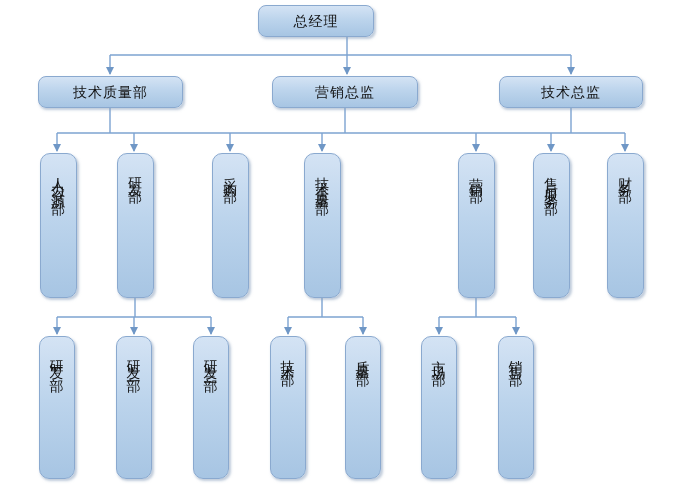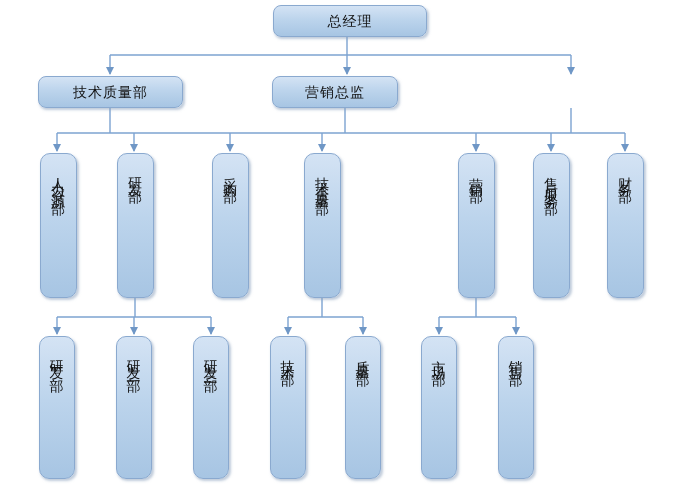--- a/index.html
+++ b/index.html
@@ -66,29 +66,32 @@
       <path d="M288,317 V334" marker-end="url(#arr)"></path>
       <path d="M363,317 V334" marker-end="url(#arr)"></path>
 
       <path d="M476,298 V317"></path>
       <path d="M439,317 H516"></path>
       <path d="M439,317 V334" marker-end="url(#arr)"></path>
       <path d="M516,317 V334" marker-end="url(#arr)"></path>
     </g>
   </svg>
 
-  <div class="node h-node" style="left:273px;top:5px;width:154px;height:32px">
+  <div class="node h-node" style="left:258px;top:5px;width:116px;height:32px">
     <span class="lbl">总经理</span>
   </div>
 
   <div class="node h-node" style="left:38px;top:76px;width:145px;height:32px">
     <span class="lbl">技术质量部</span>
   </div>
-  <div class="node h-node" style="left:272px;top:76px;width:126px;height:32px">
+  <div class="node h-node" style="left:272px;top:76px;width:146px;height:32px">
     <span class="lbl">营销总监</span>
+  </div>
+  <div class="node h-node" style="left:499px;top:76px;width:144px;height:32px">
+    <span class="lbl">技术总监</span>
   </div>
 
   <div class="node v-node" style="left:40px;top:153px;width:37px;height:145px">
     <span class="lbl">人力资源部</span>
   </div>
   <div class="node v-node" style="left:117px;top:153px;width:37px;height:145px">
     <span class="lbl">研发部</span>
   </div>
   <div class="node v-node" style="left:212px;top:153px;width:37px;height:145px">
     <span class="lbl">采购部</span>

